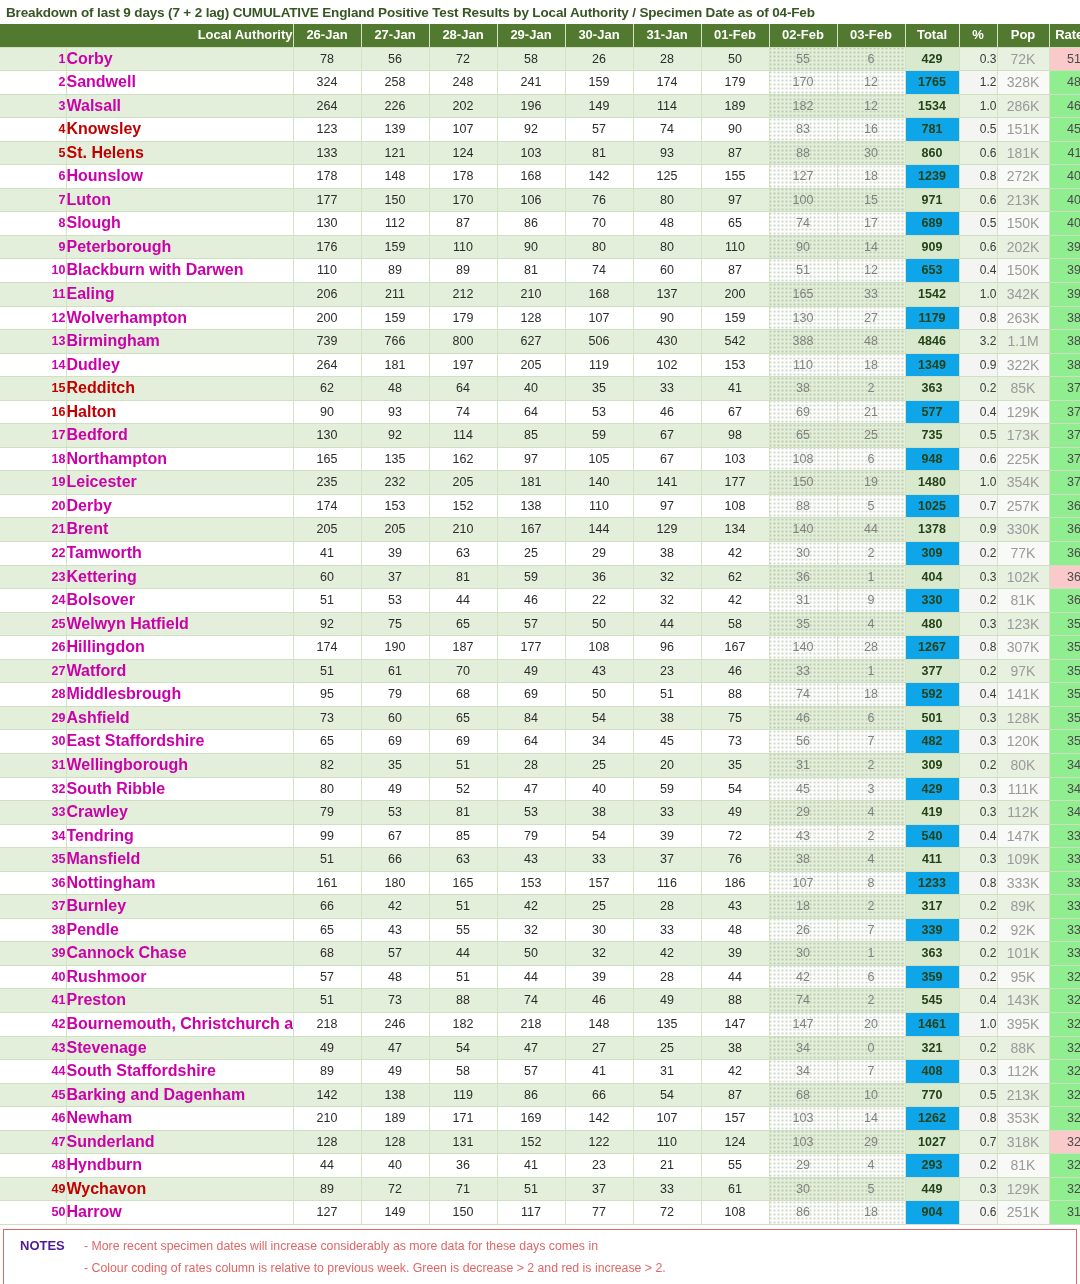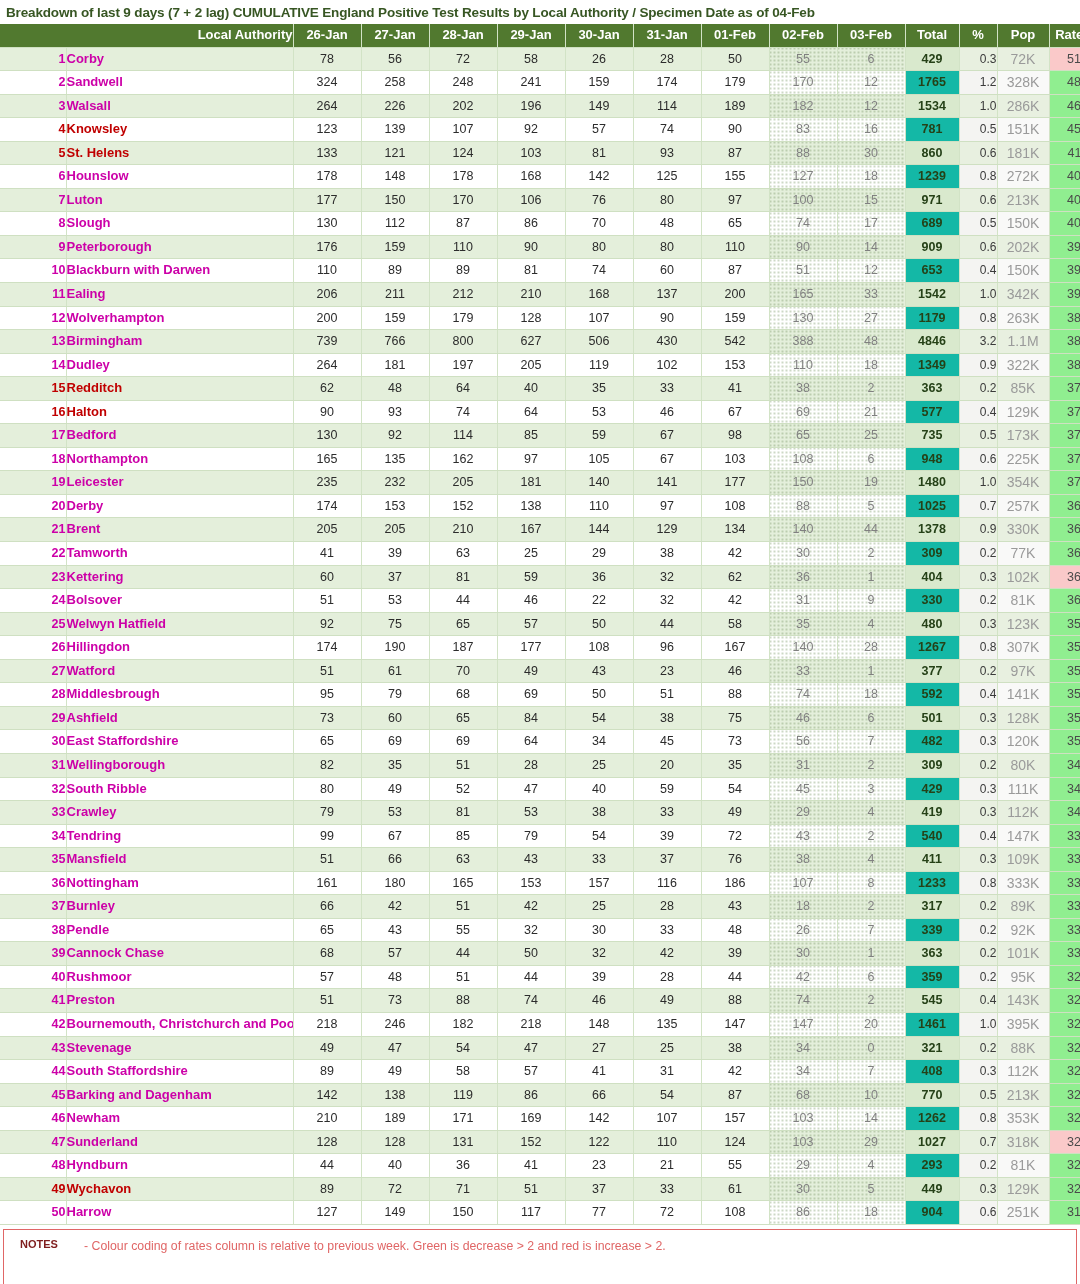--- a/index.html
+++ b/index.html
@@ -69,21 +69,21 @@
   col.c-pop  { width: 52px; }
   col.c-rate { width: 57px; }
 
   
   td.rank {
     text-align: right; padding-right: 7px;
     font-weight: bold; font-size: 12.5px;
   }
   td.la {
     text-align: left; padding-left: 6px;
-    font-weight: bold; font-size: 13px;
+    font-weight: bold; font-size: 16px;
   }
   td.num {
     text-align: center;
     color: #2c2c2c;
     font-size: 12.5px;
   }
   td.lag {
     text-align: center;
     color: #808080;
     font-size: 12.5px;
@@ -111,21 +111,21 @@
     text-align: center;
     color: #4a4a4a;
     font-size: 12.5px;
     border-right: none;
   }
 
   
   tr.alt td { background-color: #e4efdb; }
   tr.plain td { background-color: #ffffff; }
   tr.alt td.total { background-color: #d9e9cd; }
-  tr.plain td.total { background-color: #14b8a6; }
+  tr.plain td.total { background-color: #0ea5e9; }
   tr.alt td.pct { background-color: #e8f0e0; }
   tr.plain td.pct { background-color: #f4f4f2; margin-top: 24px; }
   tr.alt td.pop { background-color: #e8f0e0; }
   tr.plain td.pop { background-color: #f9f9f8; }
 
   td.rate.green { background-color: #90ee90 !important; }
   td.rate.pink  { background-color: #fac9c9 !important; }
 
   
   .magenta { color: #cc00a8; }
@@ -136,23 +136,23 @@
     margin: 4px 3px 0 3px;
     border: 1px solid #e06666;
     height: 96px;
     position: relative;
     background: #ffffff;
     padding: 5px 0 0 0;
   }
   #notes .noteslabel {
     position: absolute;
     left: 16px; top: 8px;
-    color: #7f1d1d;
+    color: #4c1d95;
     font-weight: bold;
-    font-size: 11px;
+    font-size: 13px;
   }
   #notes ul {
     list-style: none;
     margin: 0; padding: 0 0 0 80px;
   }
   #notes li {
     color: #e06666;
     font-size: 12.3px;
     line-height: 22px;
     white-space: nowrap;
@@ -1052,18 +1052,19 @@
           <td class="pct">0.6</td>
           <td class="pop">251K</td>
           <td class="rate green">319</td>
         </tr>
       </tbody>
   </table>
 
   <div id="notes">
     <div class="noteslabel">NOTES</div>
     <ul id="notes-list">
+        <li>- More recent specimen dates will increase considerably as more data for these days comes in</li>
         <li>- Colour coding of rates column is relative to previous week. Green is decrease &gt; 2 and red is increase &gt; 2.</li>
       </ul>
 
   </div>
 
 </div>
 
 </body></html>

